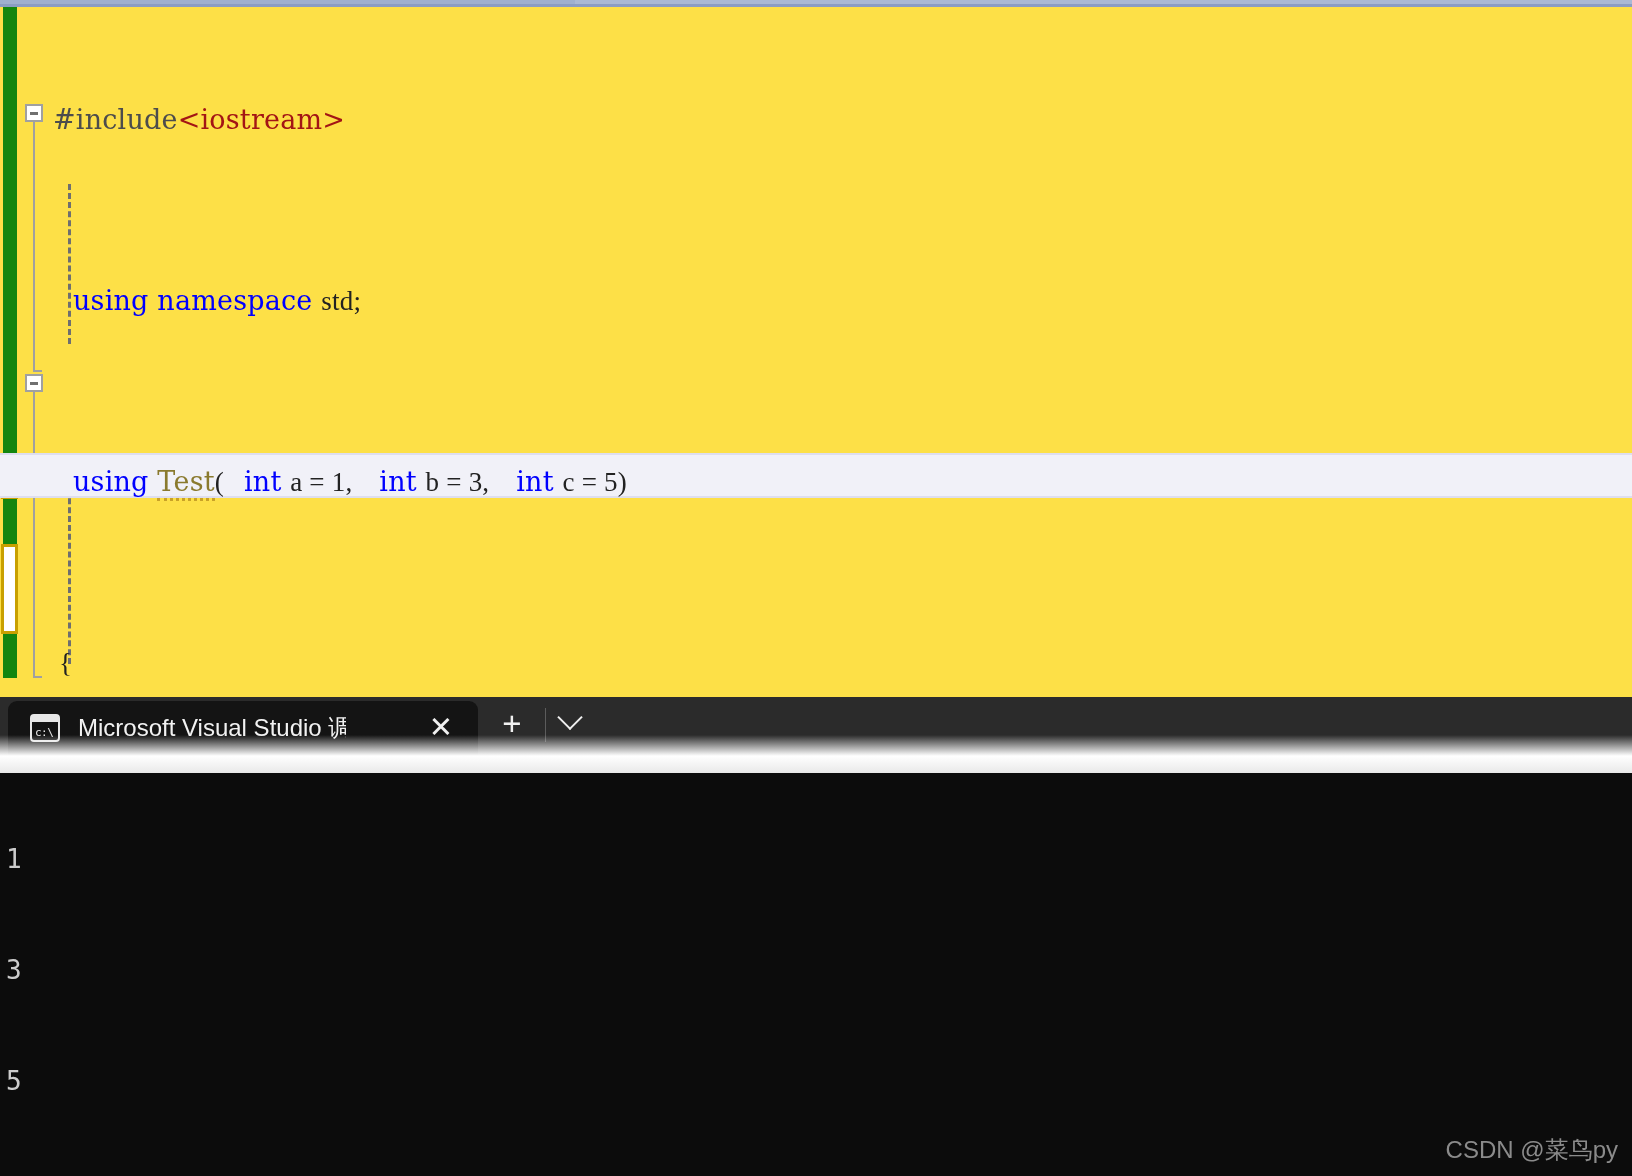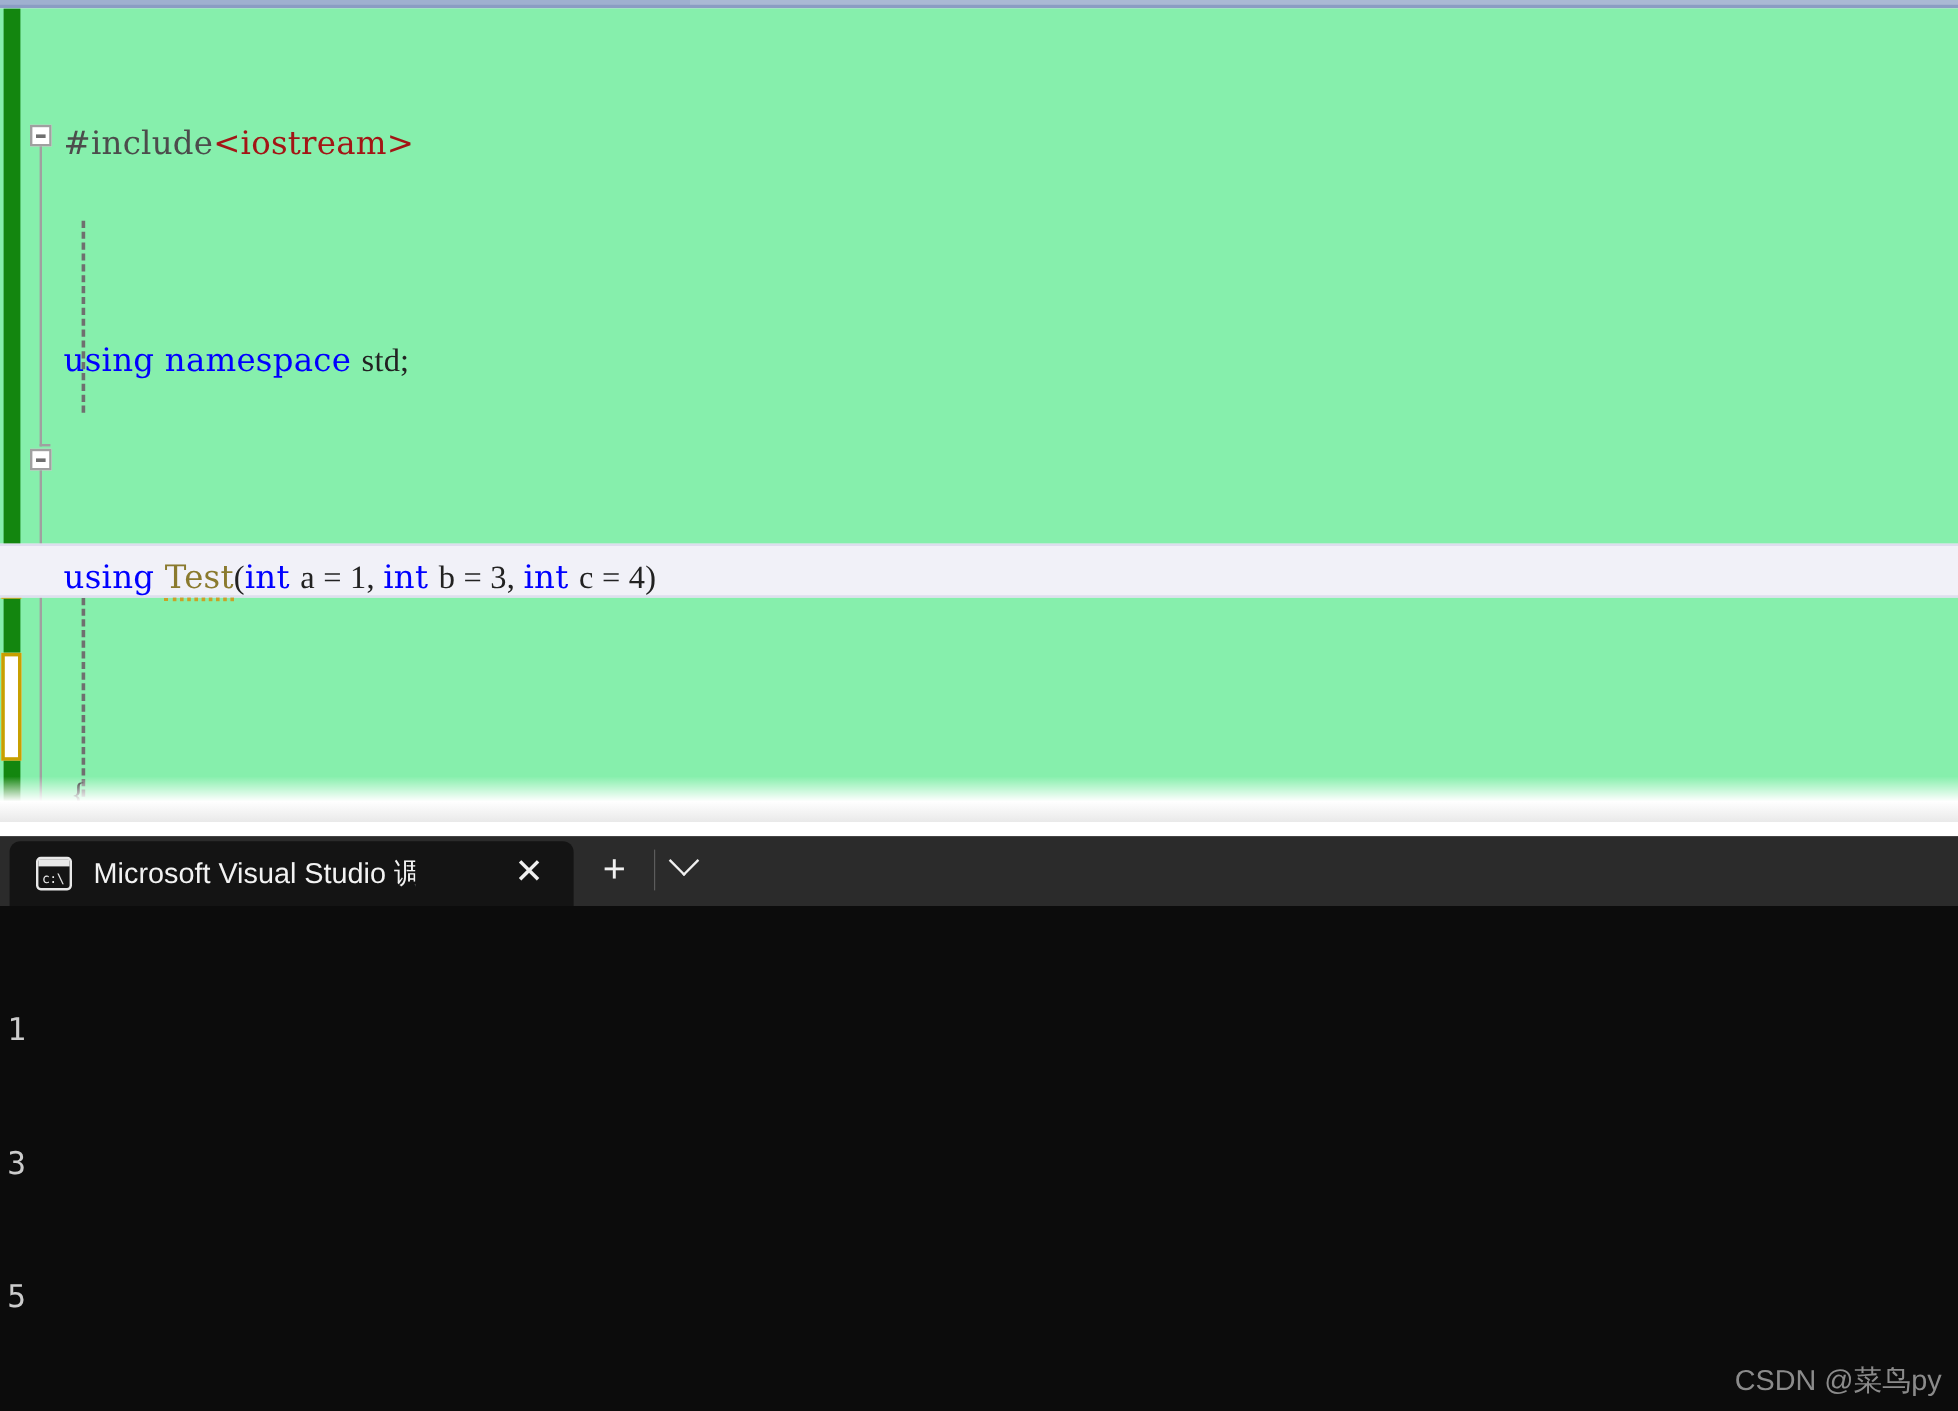--- a/index.html
+++ b/index.html
@@ -15,22 +15,22 @@
   
   .top-strip {
     position: absolute; top: 0; left: 0; width: 1632px; height: 7px;
     background: #8b9dc3;
   }
   .top-strip .seg-a { position:absolute; left:0; top:0; width:575px; height:4px; background:#9fb0cf; }
   .top-strip .seg-b { position:absolute; left:575px; top:0; width:1057px; height:4px; background:#aab9d4; }
 
   
   .editor {
-    position: absolute; top: 7px; left: 0; width: 1632px; height: 678px;
-    background: #86efac; overflow: hidden;
+    position: absolute; top: 7px; left: 0; width: 1632px; height: 766px;
+    background: #fde047; overflow: hidden;
   }
   .editor-fade {
     position:absolute; left:0; bottom:0; width:1632px; height:38px;
     background: linear-gradient(to bottom, rgba(255,255,255,0) 0%, #ffffff 55%, #e9e9e9 100%);
     pointer-events: none; z-index: 6;
   }
 
   
   .changebar { position:absolute; top:0; left:0; width:17px; height:678px; }
   .cb-green { position:absolute; left:3px; width:14px; background:#13860f; }
@@ -72,21 +72,21 @@
   }
   .code .ln { height: 45.2px; position: relative; padding-left: 6px; }
   .cur-line {
     position:absolute; left:0; width:1632px; height:45px;
     background:#f1f1f8;
     border-top:2px solid #dedeee; border-bottom:2px solid #dedeee;
     z-index: 1;
   }
   .code .ln { z-index: 2; }
 
-  .k-blue   { color:#0000ff; }       
+  .k-blue   { color:#0000ff;margin-left:20px; }       
   .k-gray   { color:#4c4c4c; }       
   .k-red    { color:#a31515; }       
   .k-func   { color:#8a7a2e;margin-top:19px; }       
   .k-plain  { color:#222222;font-family:Liberation Serif, serif; }
 
   .squiggle { border-bottom: 3px dotted #c9a227; padding-bottom:1px; }
 
   
   .terminal {
     position:absolute; left:0; top:697px; width:1632px; height:479px;
@@ -183,21 +183,21 @@
     <div class="indent-guide" style="left:68px; top:177px; height:160px;"></div>
     <div class="indent-guide" style="left:68px; top:447px; height:210px;"></div>
 
     <div class="cur-line" style="top:446px;"></div>
 
     <div class="code">
       <div class="ln"><span class="k-gray">#include</span><span class="k-red">&lt;iostream&gt;</span></div>
 
       <div class="ln"><span class="k-blue">using namespace </span><span class="k-plain">std;</span></div>
 
-      <div class="ln"><span class="k-blue">using </span><span class="k-func squiggle">Test</span><span class="k-plain">(</span><span class="k-blue">int </span><span class="k-plain">a = 1, </span><span class="k-blue">int </span><span class="k-plain">b = 3, </span><span class="k-blue">int </span><span class="k-plain">c = 4)</span></div>
+      <div class="ln"><span class="k-blue">using </span><span class="k-func squiggle">Test</span><span class="k-plain">(</span><span class="k-blue">int </span><span class="k-plain">a = 1, </span><span class="k-blue">int </span><span class="k-plain">b = 3, </span><span class="k-blue">int </span><span class="k-plain">c = 5)</span></div>
 
       <div class="ln"><span style="padding-left:6px" class="k-plain">{</span></div>
 
       
 
       
 
       
 
       

